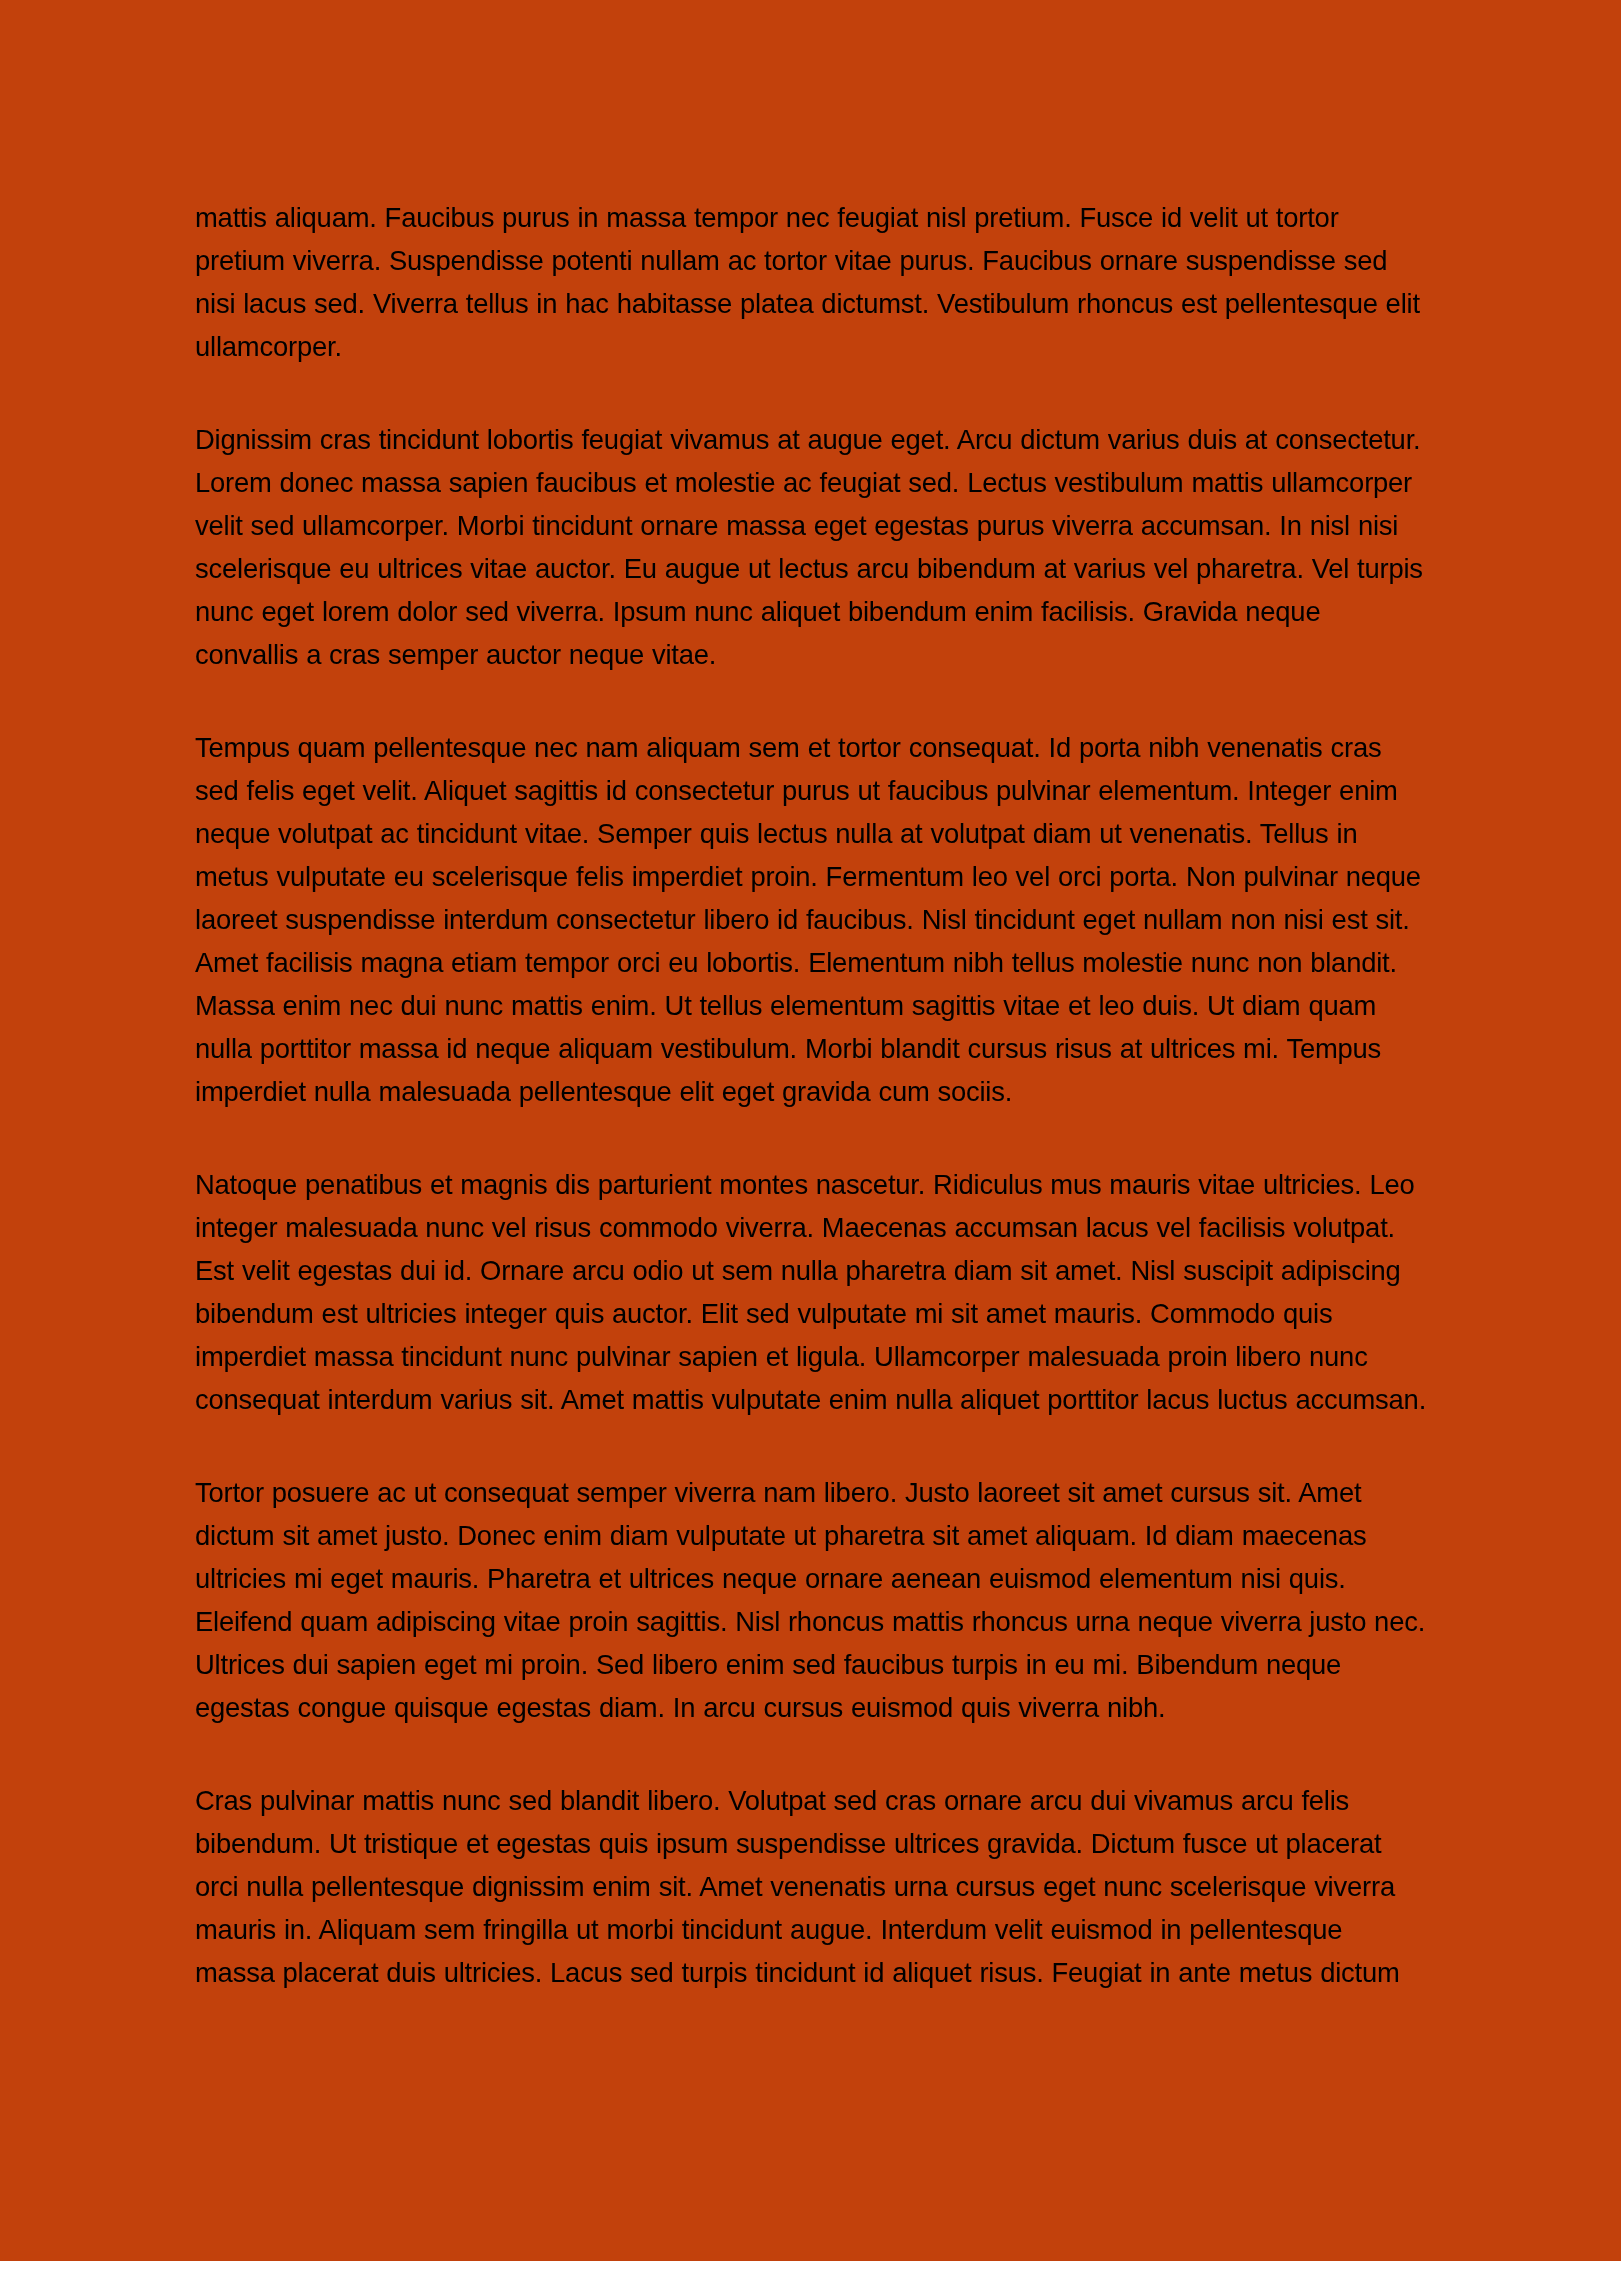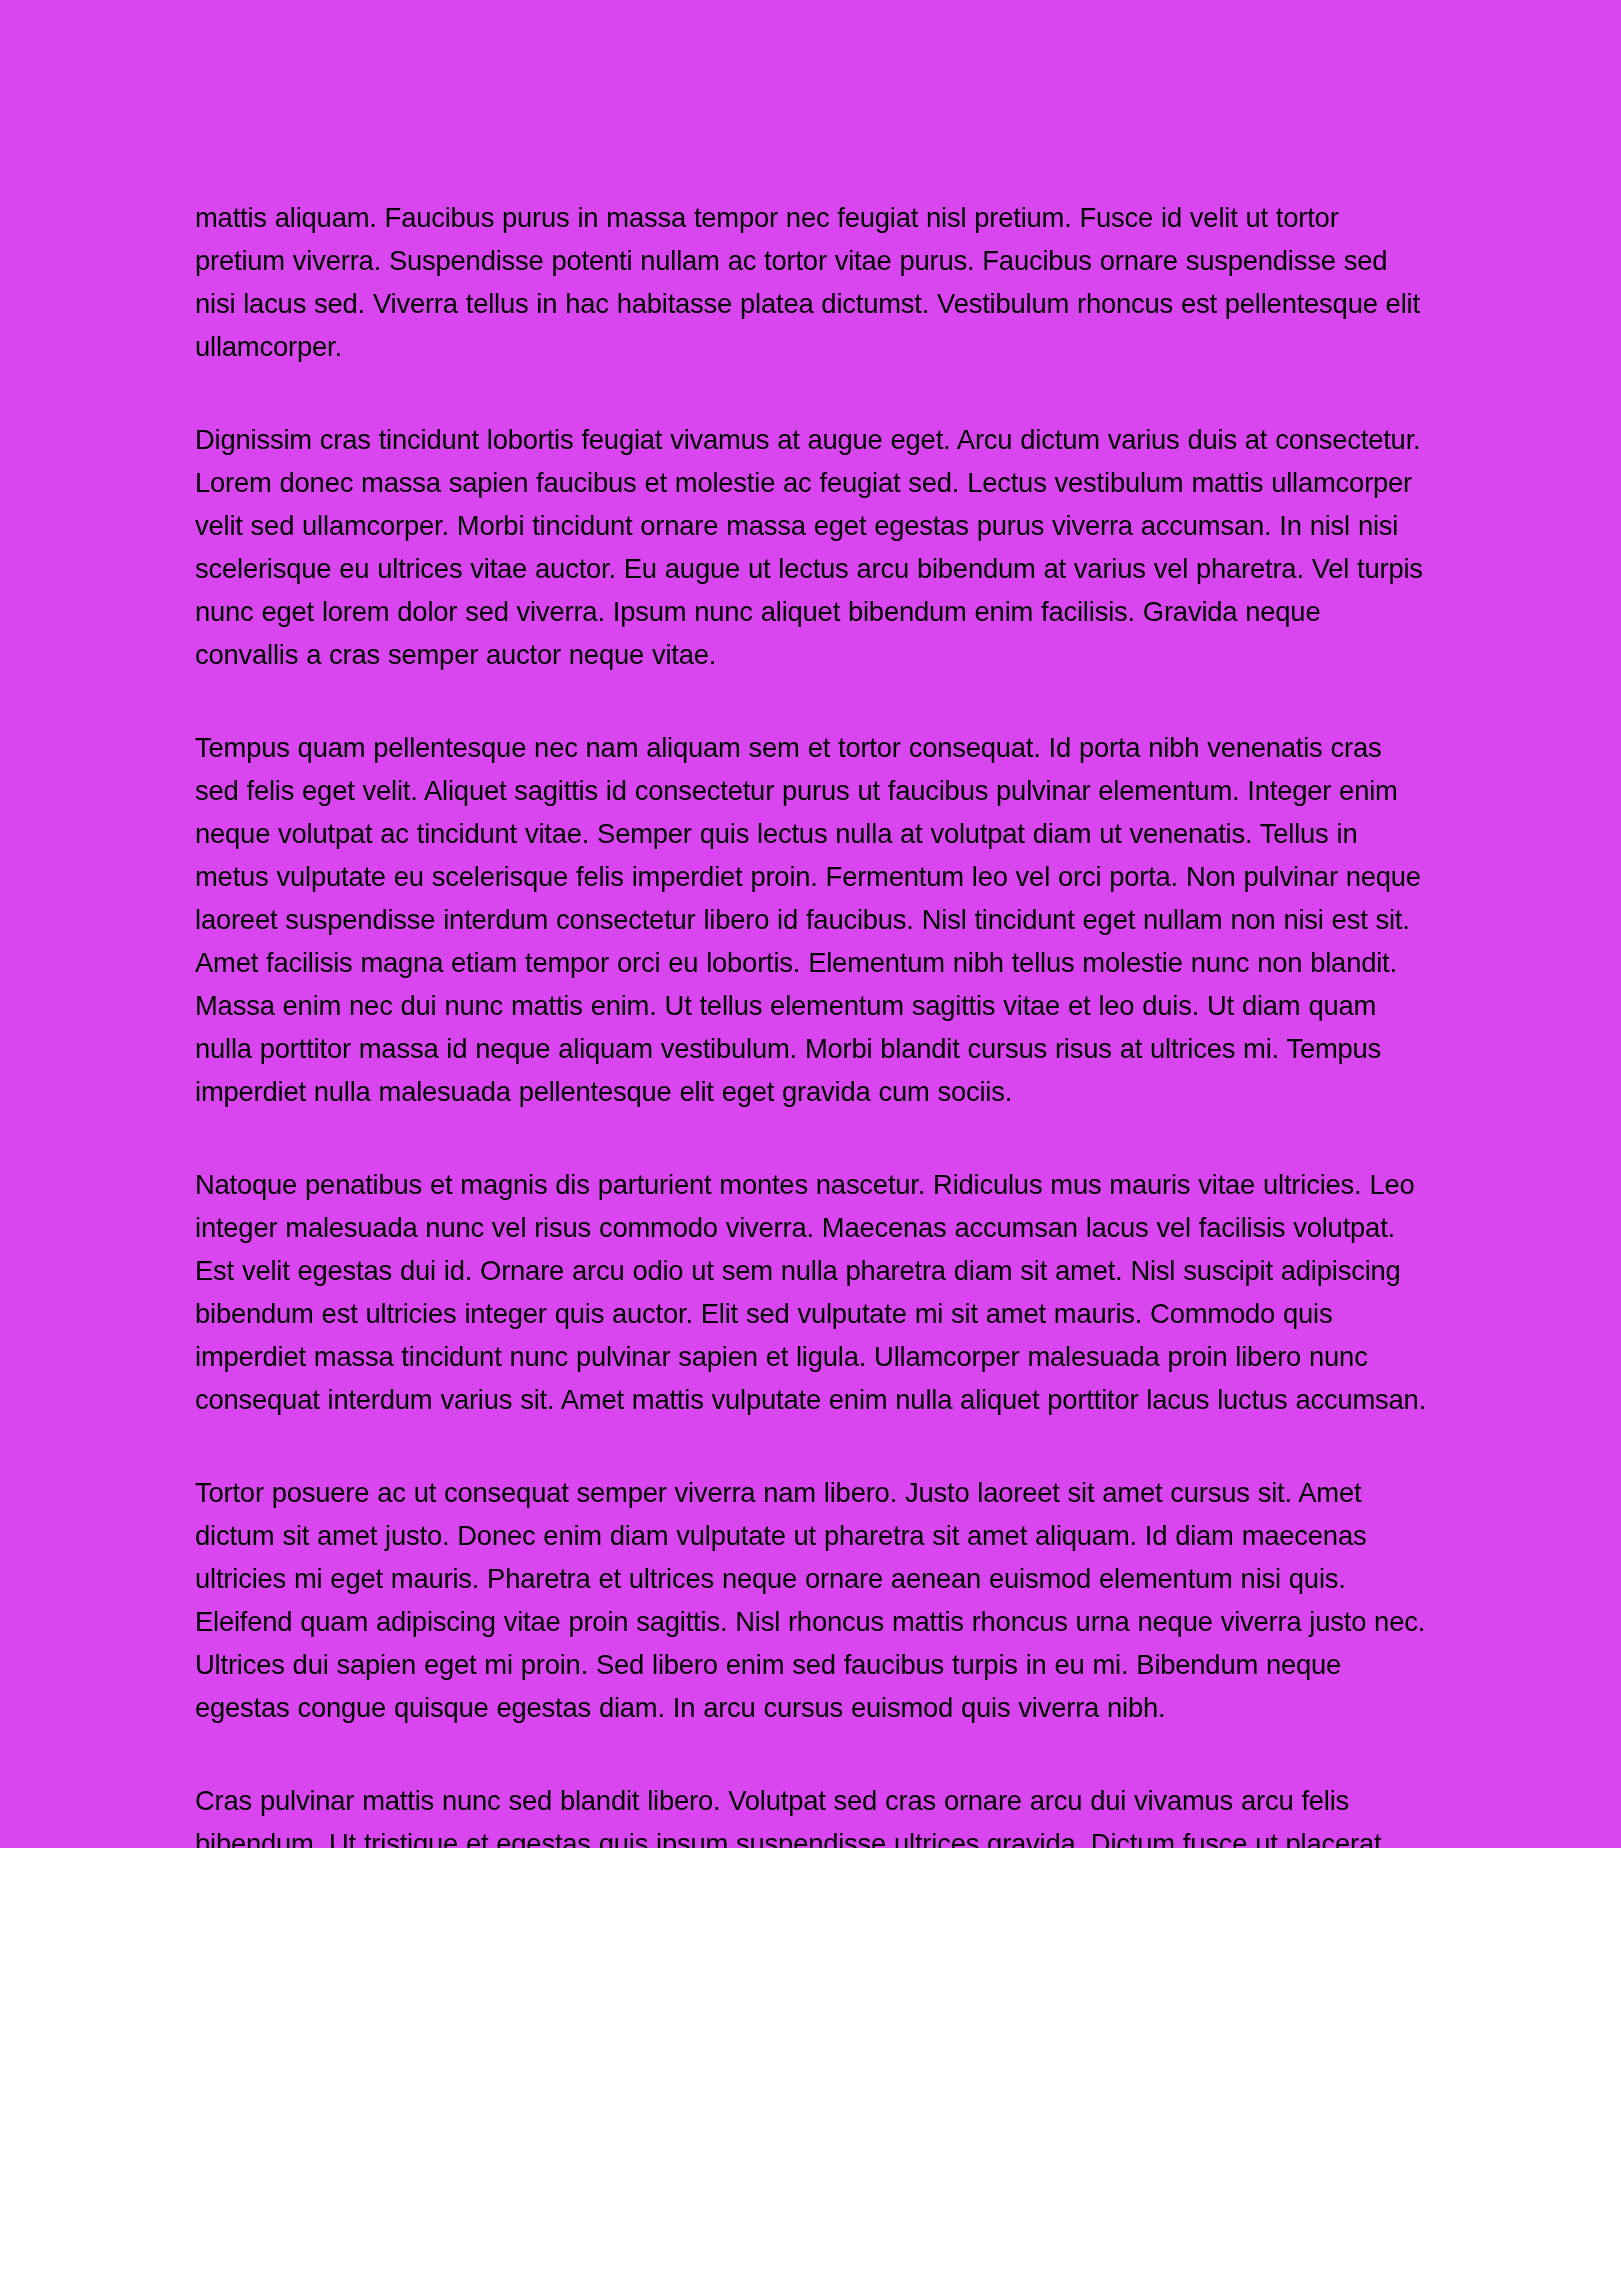--- a/index.html
+++ b/index.html
@@ -3,22 +3,22 @@
 <meta charset="utf-8">
 <style>
   html, body {
     margin: 0;
     padding: 0;
     background: #ffffff;
   }
   .page {
     position: relative;
     width: 1621px;
-    height: 1848px;
-    background: #d946ef;
+    height: 2261px;
+    background: #c2410c;
     overflow: hidden;
     font-family: "Liberation Sans", sans-serif;
   }
   .doc-text {
     position: absolute;
     left: 195px;
     top: 196px;
     width: 1232px;
   }
   .doc-text p {

